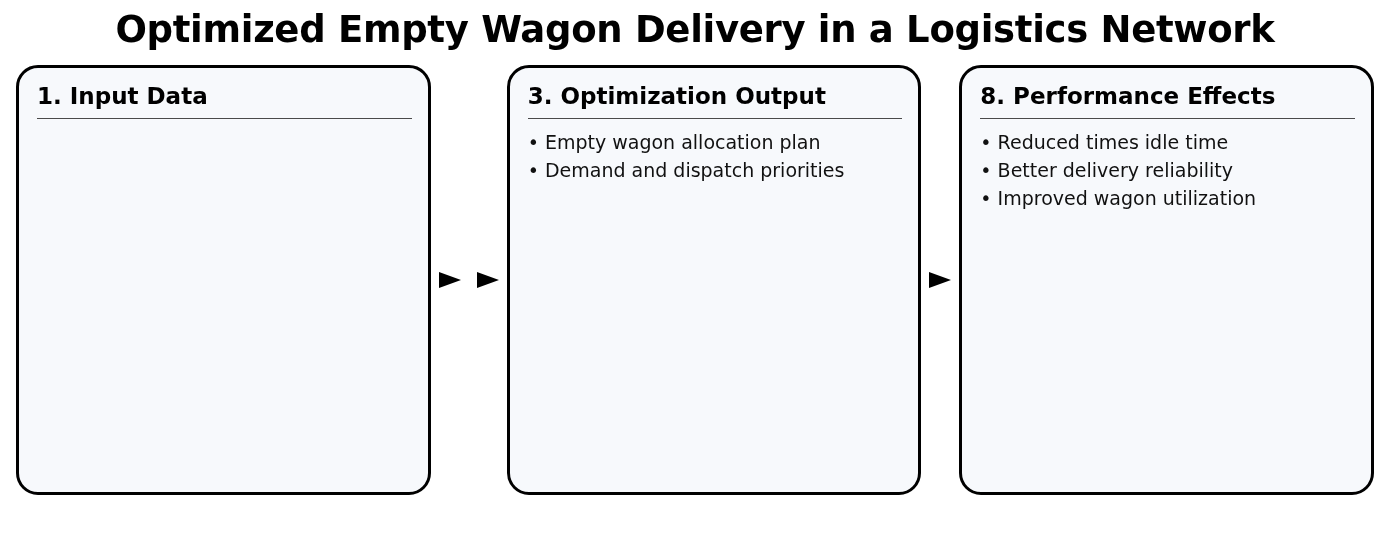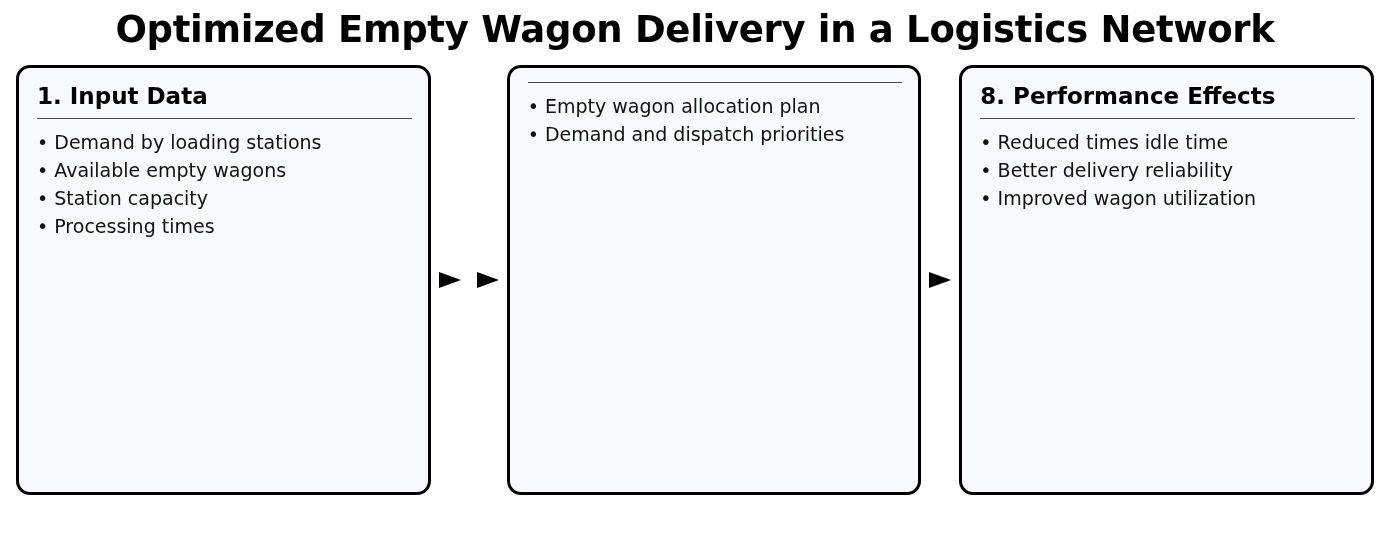--- a/index.html
+++ b/index.html
@@ -32,21 +32,21 @@
     display: flex;
     align-items: stretch;
     padding: 14px 16px 18px 16px;
     box-sizing: border-box;
     height: 462px;
   }
   .box {
     flex: 1 1 0;
     background: #f7f9fc;
     border: 3px solid #000000;
-    border-radius: 14px;
+    border-radius: 22px;
     box-sizing: border-box;
     padding: 14px 16px 2px 18px;
     display: flex;
     flex-direction: column;
     min-width: 0;
   }
   .box-title {
     font-size: 23px;
     font-weight: bold;
     line-height: 1.25;
@@ -81,46 +81,41 @@
 
 <div class="page">
 
   <div class="title">Optimized Empty Wagon Delivery in a Logistics Network</div>
 
   <div class="flow">
 
     <div class="box">
       <div class="box-title">1. Input Data</div>
       <div class="divider"></div>
-      <div class="items">
-        <div class="item">• Demand by loading stations</div>
-        <div class="item">• Available empty wagons</div>
-        <div class="item">• Station capacity</div>
-        <div class="item">• Processing times</div>
-      </div>
     </div>
 
     <div class="arrow">
       <span>
         <svg width="26" height="26" viewBox="0 0 26 26" aria-hidden="true">
           <polygon points="2,5 2,21 24,13" fill="#000000"></polygon>
         </svg>
       </span>
     </div>
 
 
     <div class="arrow">
       <span>
         <svg width="26" height="26" viewBox="0 0 26 26" aria-hidden="true">
           <polygon points="2,5 2,21 24,13" fill="#000000"></polygon>
         </svg>
       </span>
     </div>
 
     <div class="box">
+      <div class="box-title">3. Optimization Output</div>
       <div class="divider"></div>
       <div class="items">
         <div class="item">• Empty wagon allocation plan</div>
         <div class="item">• Demand and dispatch priorities</div>
       </div>
     </div>
 
     <div class="arrow">
       <span>
         <svg width="26" height="26" viewBox="0 0 26 26" aria-hidden="true">

